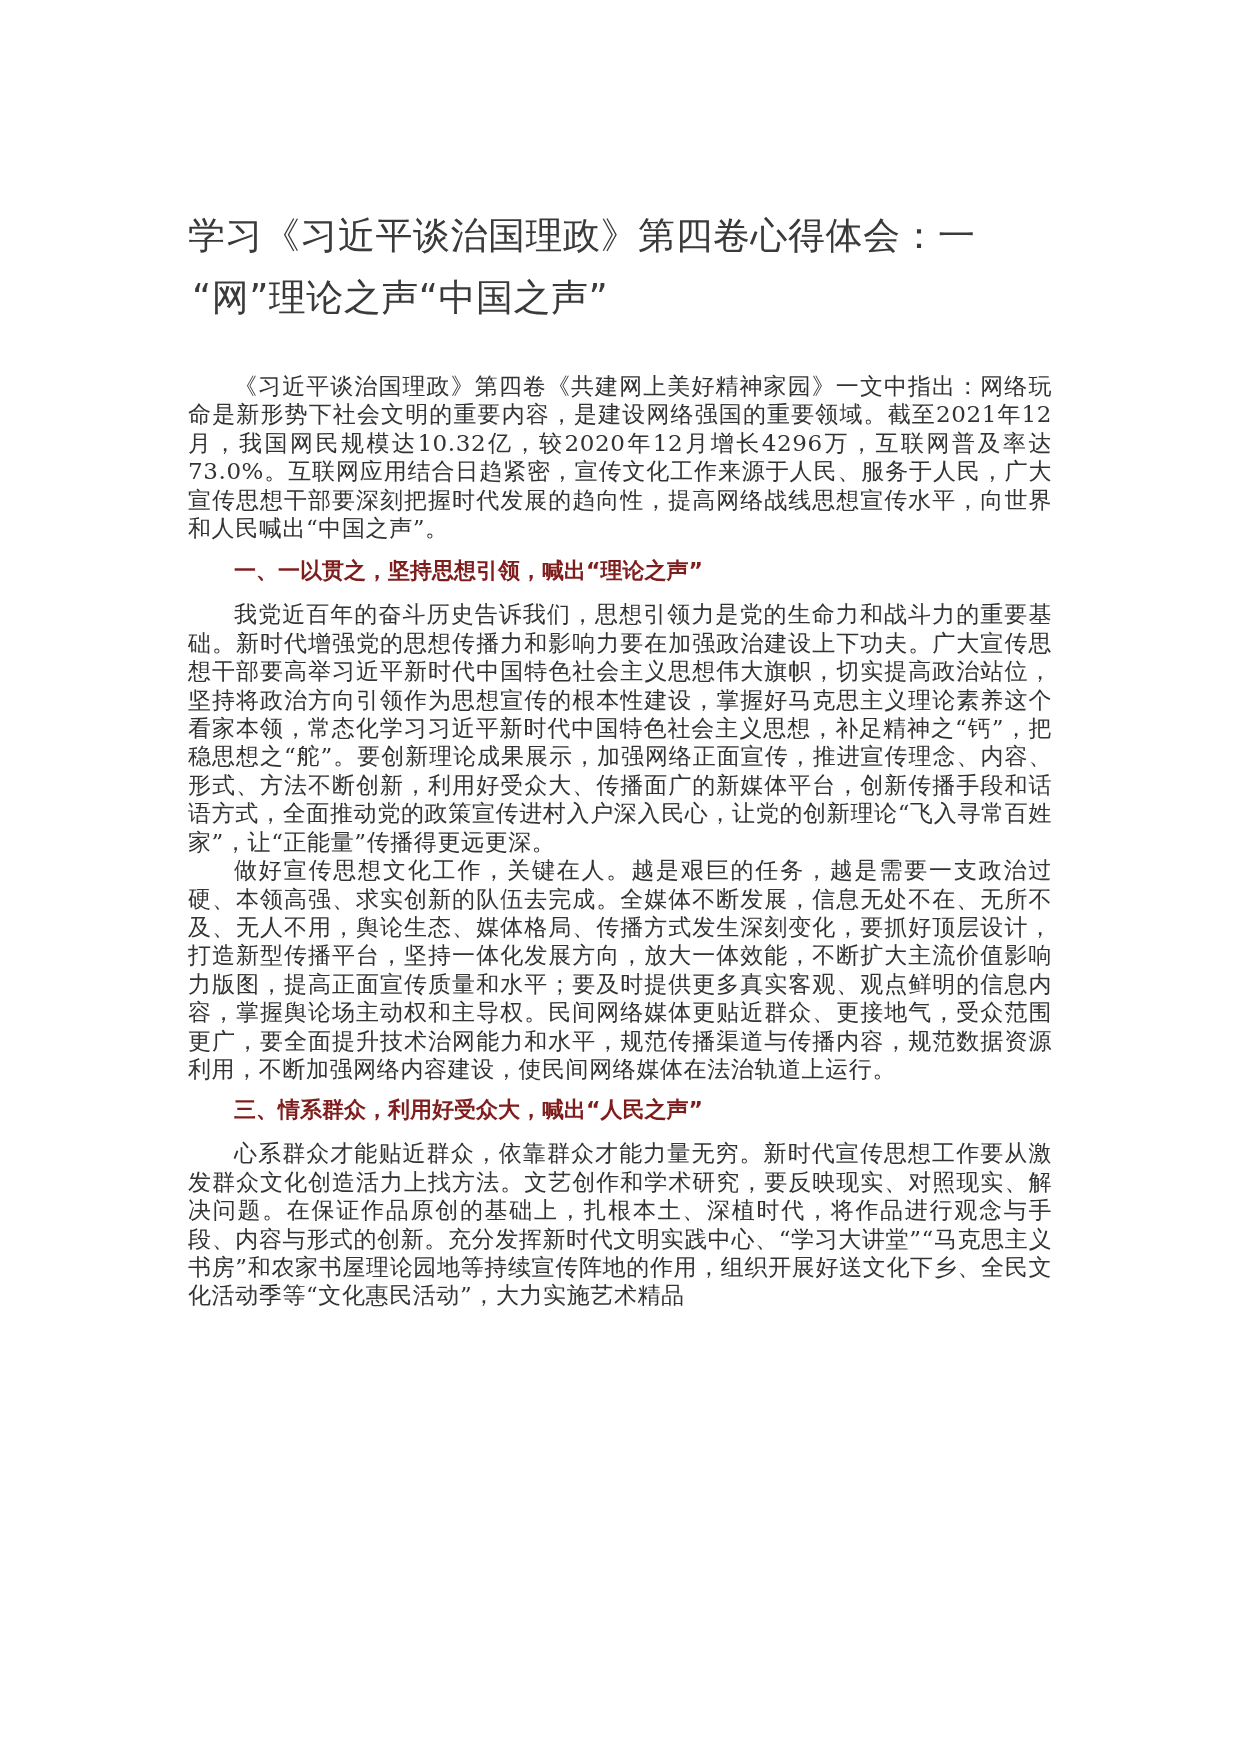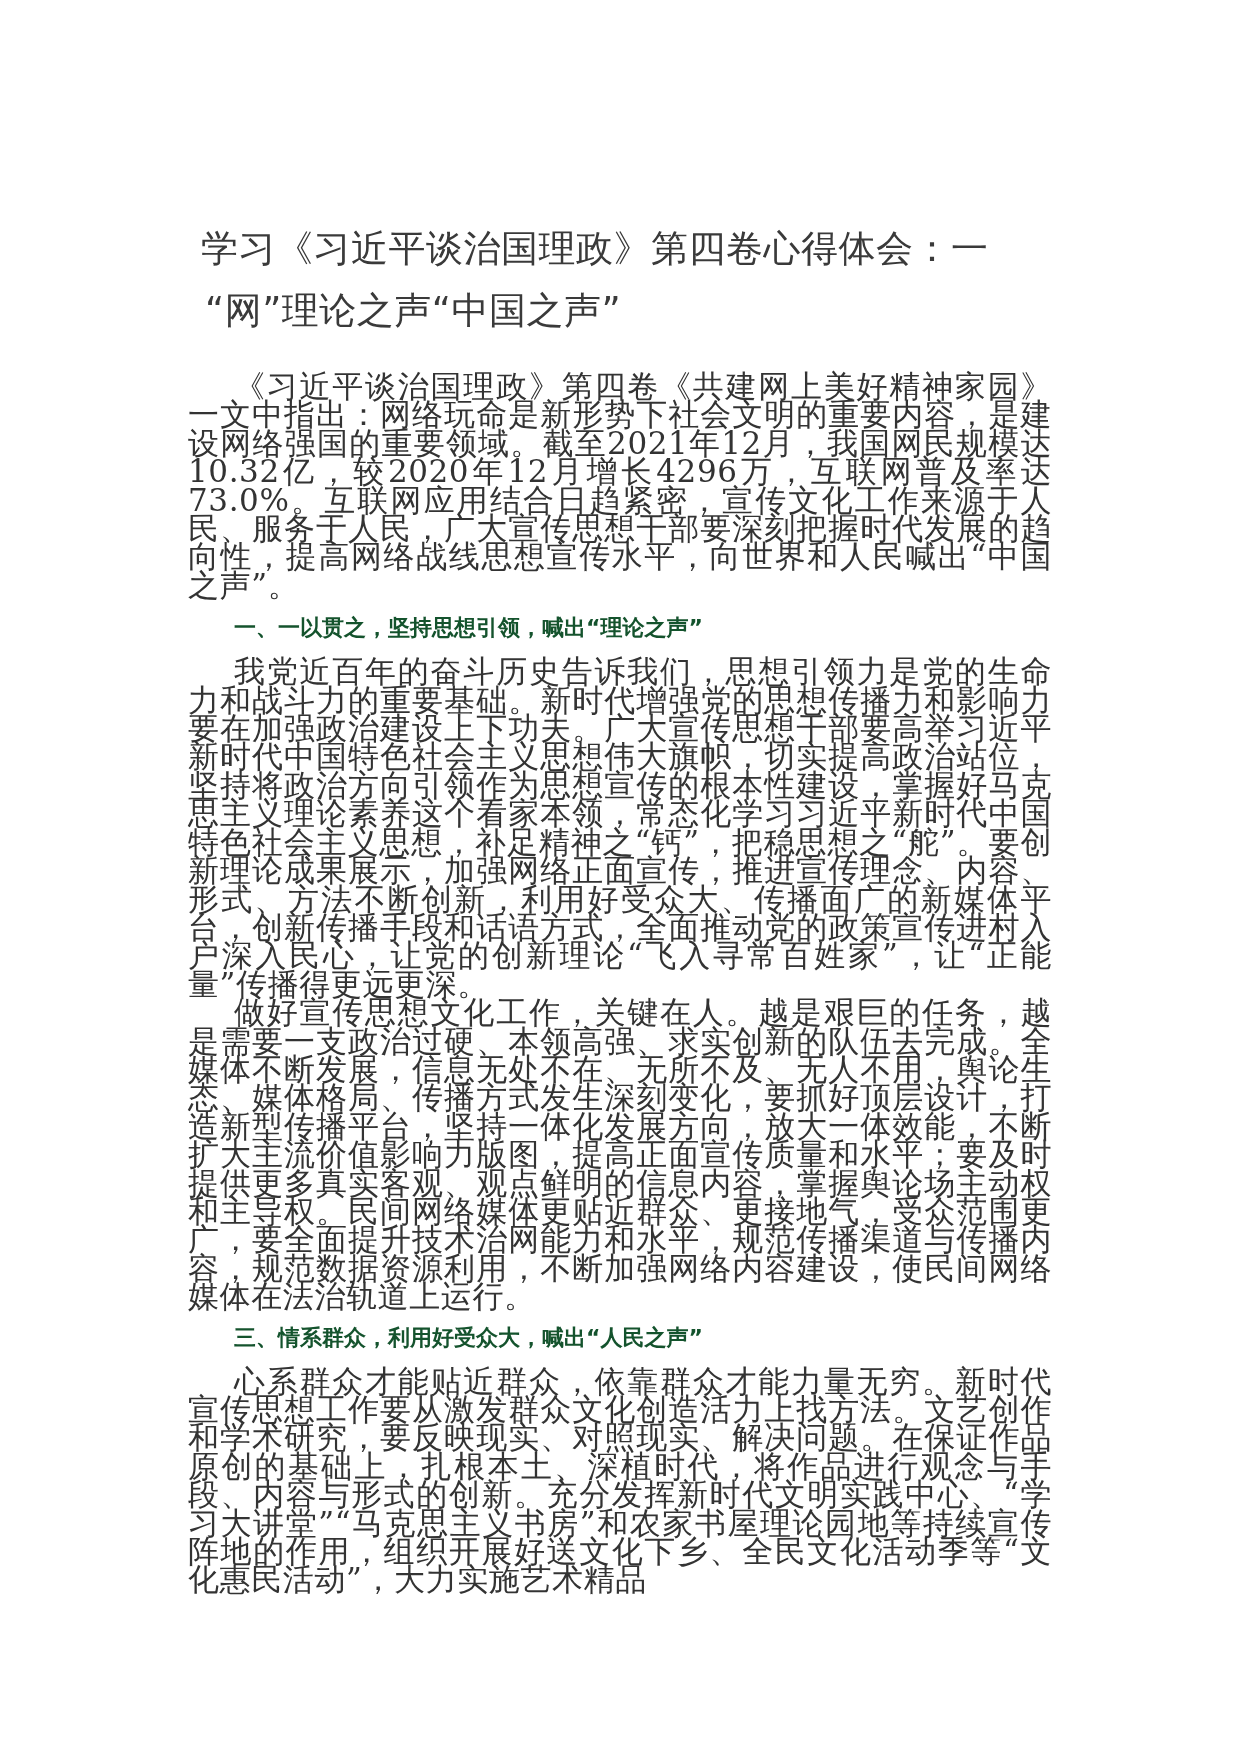--- a/index.html
+++ b/index.html
@@ -6,32 +6,32 @@
   body { width: 1240px; height: 1754px; position: relative; overflow: hidden; }
   .page {
     position: absolute; left: 188px; top: 0; width: 864px;
     color: #2a2a2a;
     font-family: "DejaVu Serif", "Liberation Serif", serif;
   }
   .title {
     position: absolute; left: 0; top: 205px; width: 880px;
     font-family: "DejaVu Sans", "Liberation Sans", sans-serif;
     font-size: 37px; line-height: 62px; color: #3a3a3a;
-    letter-spacing: 0.5px; margin: 13px; font-weight: normal;
+    letter-spacing: 0.5px; margin: 0; font-weight: normal;
   }
   .title .line2 { display: block; padding-left: 4px; }
   .content { position: absolute; left: 0; top: 372px; width: 864px; }
   .para {
-    margin: 0; font-size: 31px; line-height: 28.4px;
+    margin: 0; font-size: 23px; line-height: 28.4px;
     text-indent: 46px; text-align: justify; letter-spacing: 0.6px;
     color: #333333;
   }
   .heading {
     margin: 12px 0 14px 0; font-size: 22px; line-height: 30px;
-    text-indent: 46px; font-weight: bold; color: #14532d;
+    text-indent: 46px; font-weight: bold; color: #7f1d1d;
     font-family: "DejaVu Sans", "Liberation Sans", sans-serif;
   }
 </style>
 </head>
 <body>
 
 <div class="page">
   <h1 class="title">
     <span>学习《习近平谈治国理政》第四卷心得体会：一</span>
     <span class="line2">“网”理论之声“中国之声”</span>

